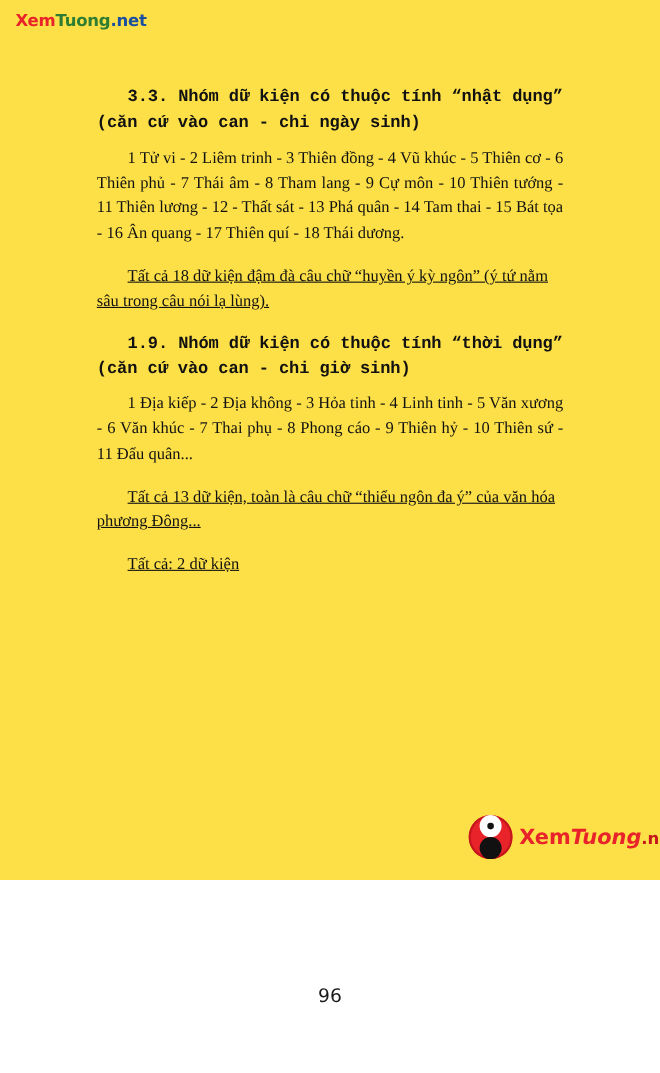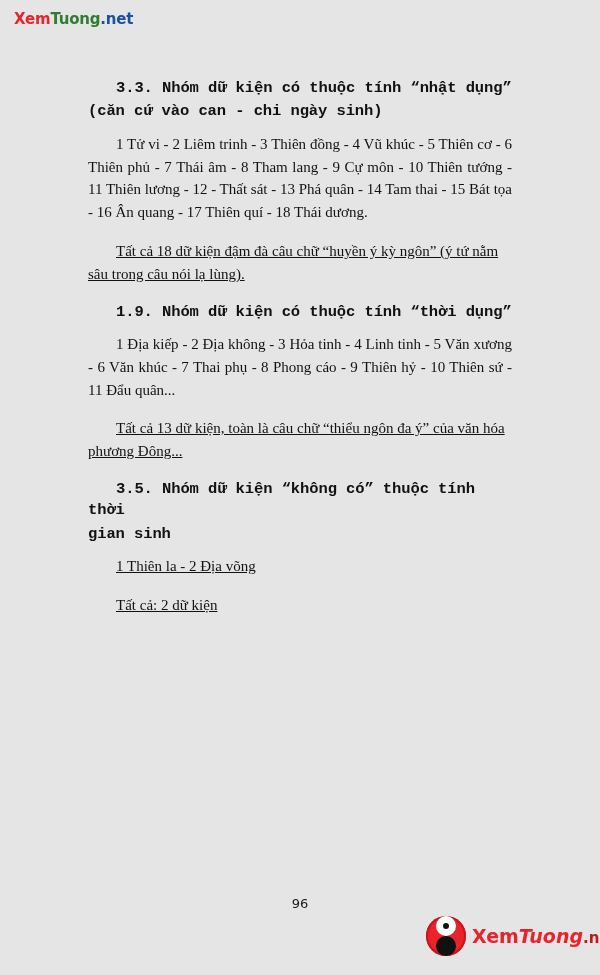--- a/index.html
+++ b/index.html
@@ -10,22 +10,22 @@
     width: 600px;
     height: 975px;
     background: #ffffff;
     font-family: "Liberation Serif", serif;
     position: relative;
     overflow: hidden;
   }
   .page {
     position: relative;
     width: 600px;
-    height: 975px;
-    background: #e5e5e5;
+    height: 800px;
+    background: #fde047;
   }
   
   .watermark-top {
     position: absolute;
     top: 10px;
     left: 14px;
     font-family: "DejaVu Sans", sans-serif;
     font-size: 15px;
     font-weight: bold;
     letter-spacing: -0.2px;
@@ -79,21 +79,21 @@
   .heading-line2 {
     display: block;
   }
   .page-number {
     position: absolute;
     left: 0;
     right: 0;
     top: 896px;
     text-align: center;
     font-family: "DejaVu Sans", sans-serif;
-    font-size: 13px;
+    font-size: 17px;
     color: #1a1a1a;
   }
   
   .logo {
     position: absolute;
     right: 14px;
     bottom: 16px;
     width: 160px;
     height: 46px;
     display: flex;
@@ -165,35 +165,29 @@
       <p class="body">1 Tử vi - 2 Liêm trinh - 3 Thiên đồng - 4 Vũ khúc - 5 Thiên cơ - 6 Thiên phủ - 7 Thái âm - 8 Tham lang - 9 Cự môn - 10 Thiên tướng - 11 Thiên lương - 12 - Thất sát - 13 Phá quân - 14 Tam thai - 15 Bát tọa - 16 Ân quang - 17 Thiên quí - 18 Thái dương.</p>
     </div>
 
     <div class="block">
       <p class="body last">Tất cả 18 dữ kiện đậm đà câu chữ “huyền ý kỳ ngôn” (ý tứ nằm sâu trong câu nói lạ lùng).</p>
     </div>
 
     <div class="block">
       <div class="heading-wrap">
         <h2 class="heading"><span class="indent-first"></span><span>1.9. Nhóm dữ kiện có thuộc tính “thời dụng”</span></h2>
+        <h2 class="heading heading-line2">(căn cứ vào can - chi giờ sinh)</h2>
       </div>
       <p class="body">1 Địa kiếp - 2 Địa không - 3 Hỏa tinh - 4 Linh tinh - 5 Văn xương - 6 Văn khúc - 7 Thai phụ - 8 Phong cáo - 9 Thiên hỷ - 10 Thiên sứ - 11 Đẩu quân...</p>
     </div>
 
     <div class="block">
       <p class="body last">Tất cả 13 dữ kiện, toàn là câu chữ “thiểu ngôn đa ý” của văn hóa phương Đông...</p>
     </div>
 
-    <div class="block">
-      <div class="heading-wrap">
-        <h2 class="heading"><span class="indent-first"></span><span>3.5. Nhóm dữ kiện “không có” thuộc tính thời</span></h2>
-        <h2 class="heading heading-line2">gian sinh</h2>
-      </div>
-      <p class="body last">1 Thiên la - 2 Địa võng</p>
-    </div>
 
     <div class="block">
       <p class="body last">Tất cả: 2 dữ kiện</p>
     </div>
 
     <div class="block tight">
     </div>
 
   </div>
 

